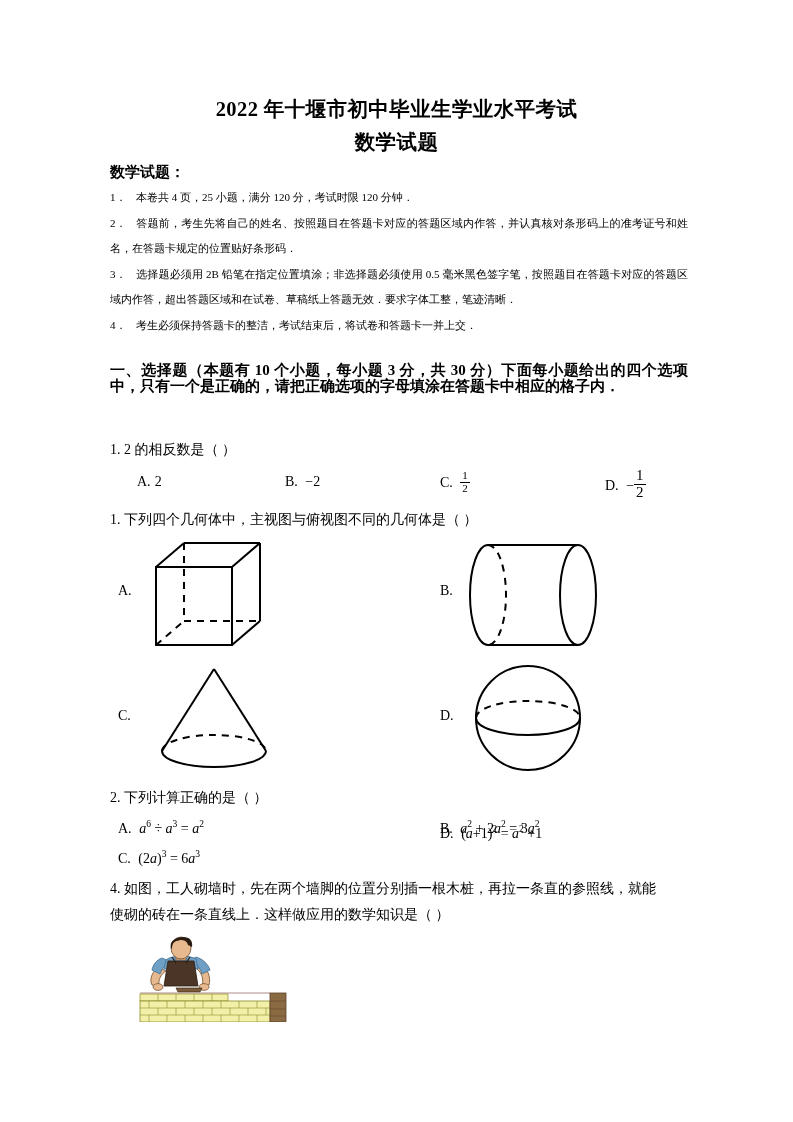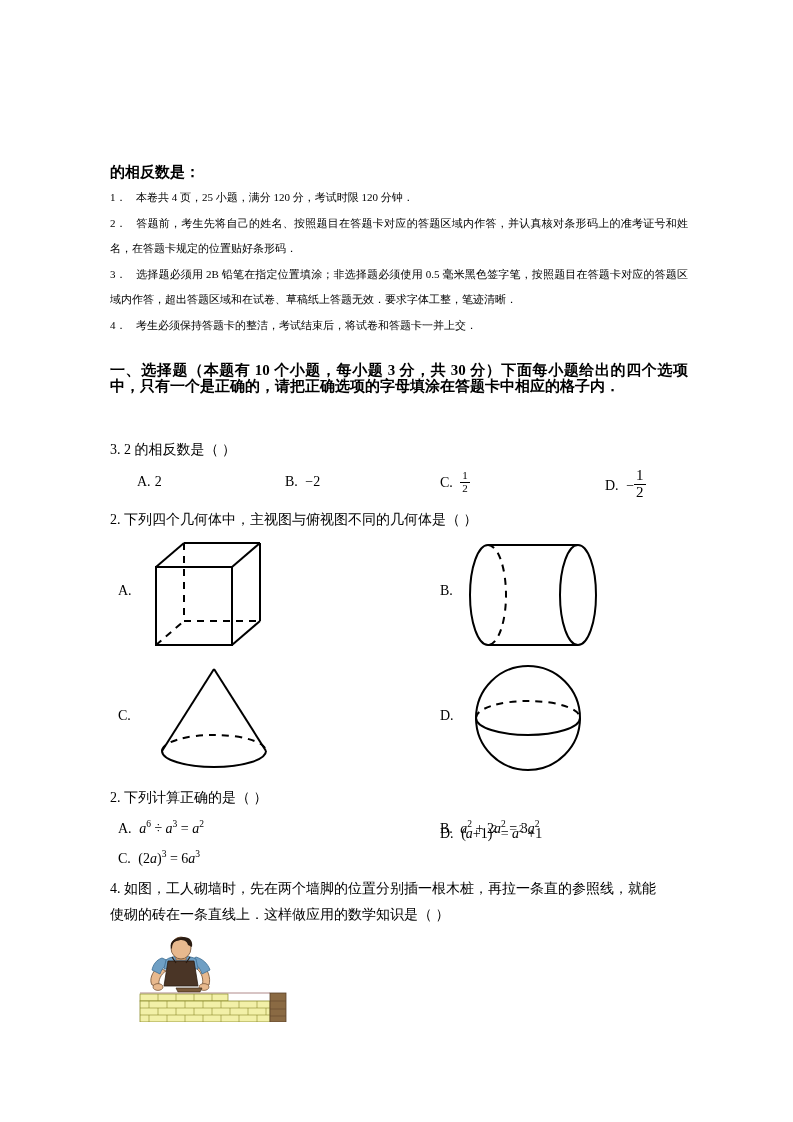--- a/index.html
+++ b/index.html
@@ -49,40 +49,44 @@
   .dash  { fill:none; stroke:#000; stroke-width:2; stroke-dasharray:7 6; }
 
   
   .brickwrap { position:absolute; left:118px; top:936px; width:186px; height:86px; }
 </style>
 </head>
 <body>
 
 <div class="page">
 
+  <div class="title-block">
+    <div class="title-line1">2022 年十堰市初中毕业生学业水平考试</div>
+    <div class="title-line2">数学试题</div>
+  </div>
 
   <div class="notes">
-    <div class="notes-head">的相反数是：</div>
+    <div class="notes-head">数学试题：</div>
     <div class="note-item">
       <span class="note-num">1．</span><span>本卷共 4 页，25 小题，满分 120 分，考试时限 120 分钟．</span>
     </div>
     <div class="note-item">
       <span class="note-num">2．</span><span>答题前，考生先将自己的姓名、按照题目在答题卡对应的答题区域内作答，并认真核对条形码上的准考证号和姓名，在答题卡规定的位置贴好条形码．</span>
     </div>
     <div class="note-item">
       <span class="note-num">3．</span><span>选择题必须用 2B 铅笔在指定位置填涂；非选择题必须使用 0.5 毫米黑色签字笔，按照题目在答题卡对应的答题区域内作答，超出答题区域和在试卷、草稿纸上答题无效．要求字体工整，笔迹清晰．</span>
     </div>
     <div class="note-item">
       <span class="note-num">4．</span><span>考生必须保持答题卡的整洁，考试结束后，将试卷和答题卡一并上交．</span>
     </div>
   </div>
 
   <div class="section-head">一、选择题（本题有 10 个小题，每小题 3 分，共 30 分）下面每小题给出的四个选项中，只有一个是正确的，请把正确选项的字母填涂在答题卡中相应的格子内．</div>
 
-  <div class="q" style="left:110px; top:438px; width:578px;">3. 2 的相反数是（      ）</div>
+  <div class="q" style="left:110px; top:438px; width:578px;">1. 2 的相反数是（      ）</div>
 
   <div class="opt" style="left:118px; top:470px;margin-left:19px;">
     <span class="lbl">A.</span><span class="mr">2</span>
   </div>
   <div class="opt" style="left:285px; top:470px;">
     <span class="lbl">B.</span>&nbsp;<span class="mr">−2</span>
   </div>
   <div class="opt" style="left:440px; top:470px;">
     <span class="lbl">C.</span>
     <span class="frac sm">
@@ -91,21 +95,21 @@
     </span>
   </div>
   <div class="opt" style="left:605px; top:468px;">
     <span class="lbl">D.</span>
     <span class="mr">−</span><span class="frac lg">
       <span class="num">1</span>
       <span class="den">2</span>
     </span>
   </div>
 
-  <div class="q" style="left:110px; top:508px; width:578px;">2. 下列四个几何体中，主视图与俯视图不同的几何体是（      ）</div>
+  <div class="q" style="left:110px; top:508px; width:578px;">1. 下列四个几何体中，主视图与俯视图不同的几何体是（      ）</div>
 
   <div class="figlabel" style="left:118px; top:583px;">A.</div>
   <div style="position:absolute; left:142px; top:535px;">
     <svg width="130" height="120" viewBox="0 0 130 120">
       <polygon class="solid" points="14,32 90,32 90,110 14,110"></polygon>
       <line class="solid" x1="14" y1="32" x2="42" y2="8"></line>
       <line class="solid" x1="90" y1="32" x2="118" y2="8"></line>
       <line class="solid" x1="42" y1="8" x2="118" y2="8"></line>
       <line class="solid" x1="118" y1="8" x2="118" y2="86"></line>
       <line class="solid" x1="90" y1="110" x2="118" y2="86"></line>

